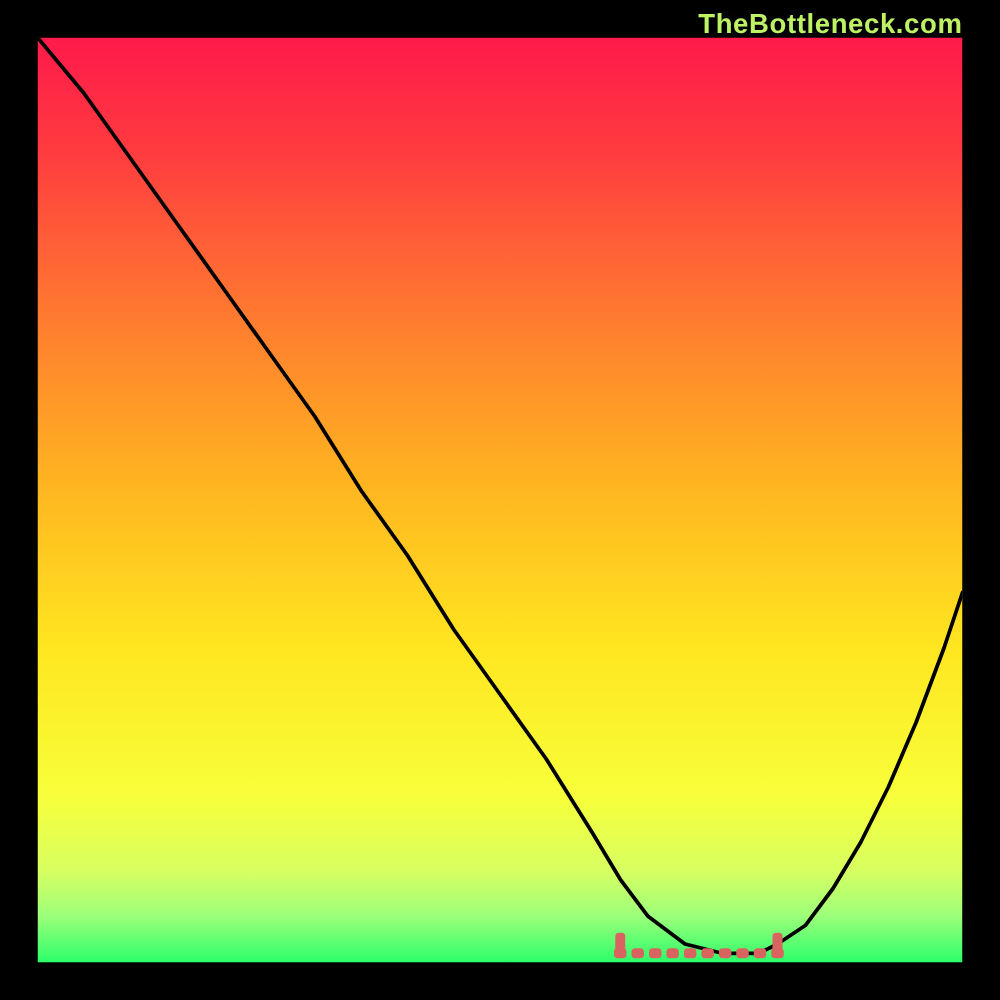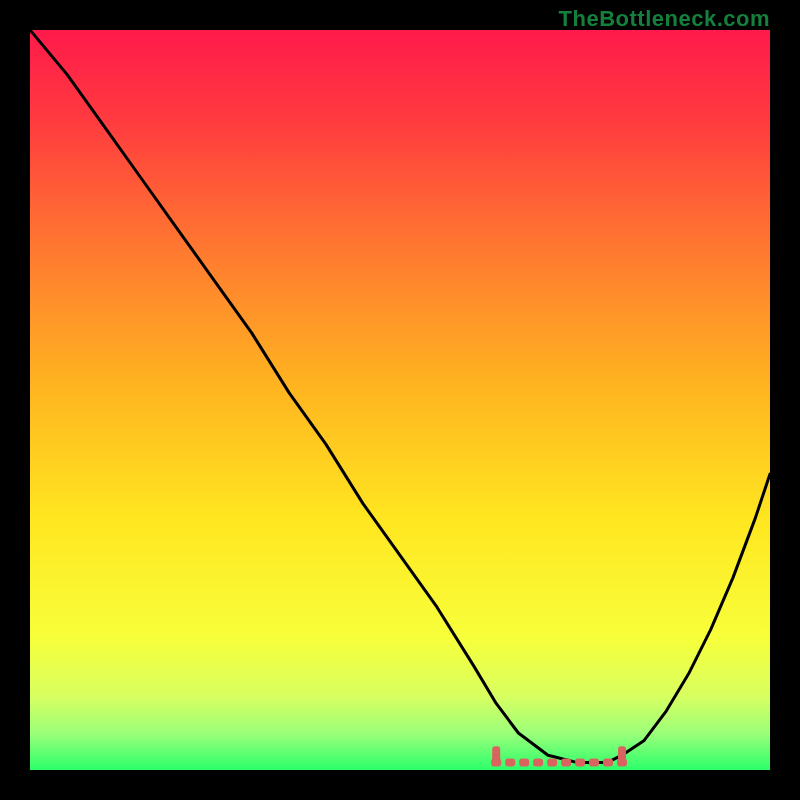--- a/index.html
+++ b/index.html
@@ -1,18 +1,18 @@
 <!DOCTYPE html>
 <html><head>
 <meta charset="utf-8">
 <style>
   html,body{margin:0;padding:0;width:800px;height:800px;background:#000;overflow:hidden}
   .frame{position:relative;width:800px;height:800px;background:#000}
   .plot{position:absolute;left:30px;top:30px;width:740px;height:740px}
-  .watermark{position:absolute;top:6px;right:30px;font:700 22px Arial,Helvetica,sans-serif;color:#15803d;letter-spacing:.5px}
+  .watermark{position:absolute;top:6px;right:30px;font:700 22px Arial,Helvetica,sans-serif;color:#bef264;letter-spacing:.5px}
   svg{display:block}
 </style>
 </head>
 <body>
 
 <div class="frame">
   <div class="watermark">TheBottleneck.com</div>
   <div class="plot">
     <svg id="chart-svg" width="740" height="740" viewBox="0 0 740 740" preserveAspectRatio="none">
       <defs>

